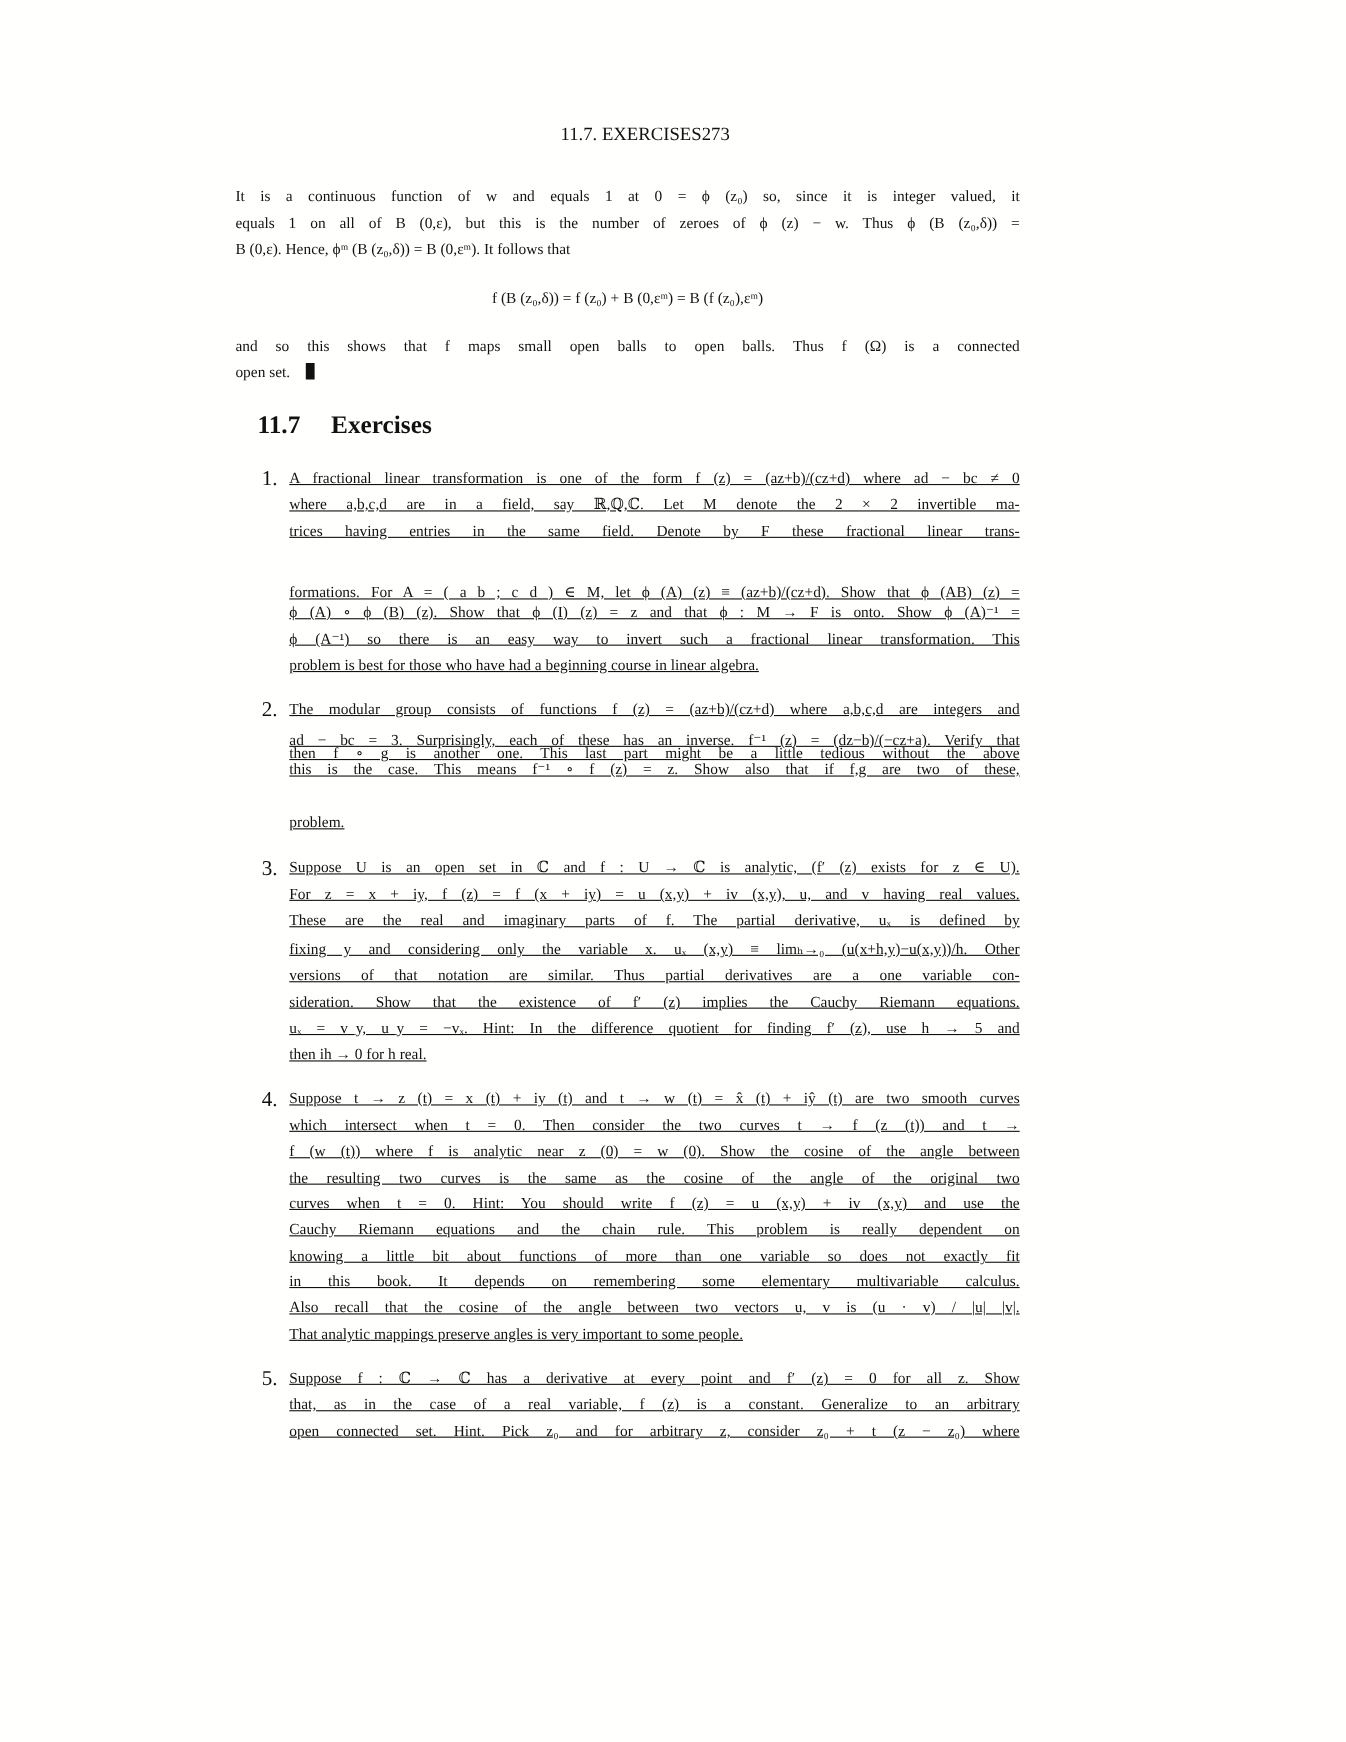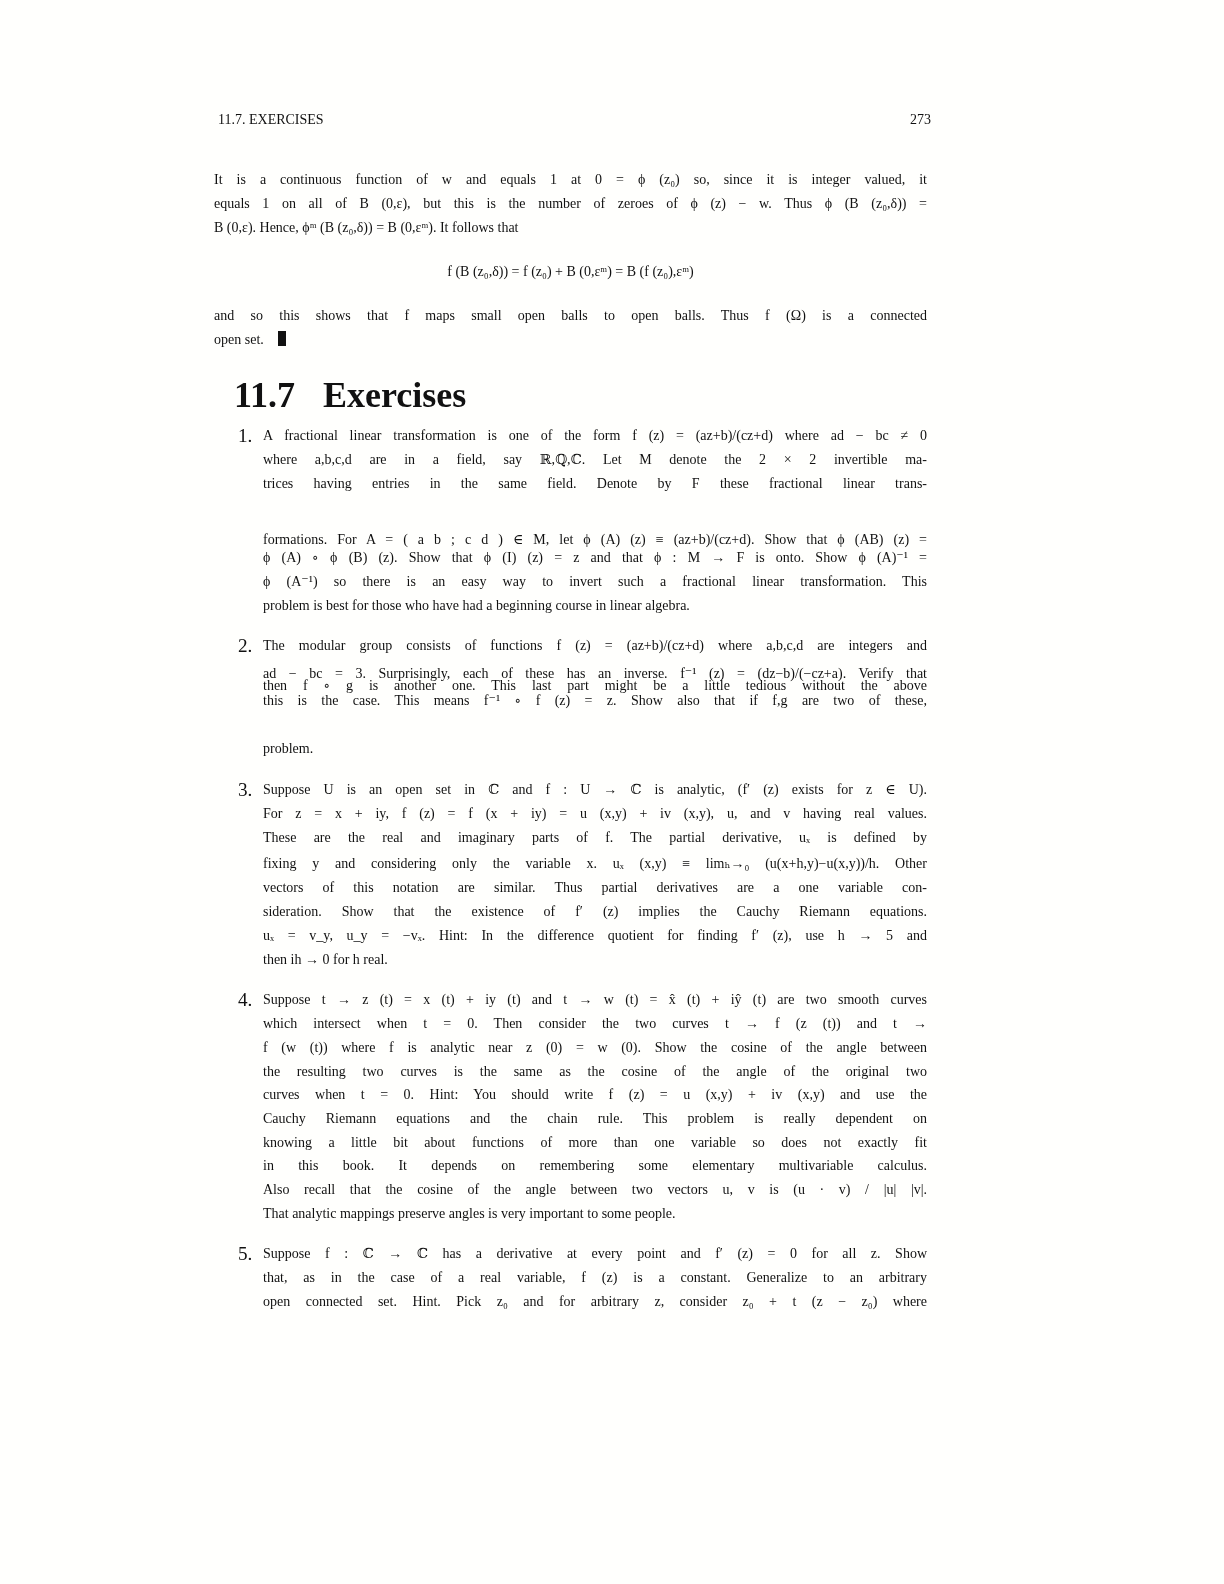--- a/index.html
+++ b/index.html
@@ -6,35 +6,35 @@
     body {
       width: 1224px; height: 1584px;
       background: #fffffd;
       font-family: "Liberation Serif", "DejaVu Serif", serif;
       color: #111;
       position: relative;
       overflow: hidden;
     }
     .page { position: absolute; left: 214px; top: 0; width: 713px; }
     .running-head {
-      position: absolute; top: 112px; left: 4px; width: 713px;
-      font-size: 14px; display: flex; justify-content: space-between;
+      position: absolute; top: 112px; left: 16px; width: 713px;
+      font-size: 17px; display: flex; justify-content: center;
     }
     .line {
       position: absolute; left: 0; width: 713px;
       font-size: 14px; line-height: 24px; white-space: nowrap;
       text-align: justify; text-align-last: justify;
     }
     .line.last { text-align-last: left; }
-    .ind { left: 49px; width: 664px; }
+    .ind { left: 49px; width: 664px; text-decoration: underline; }
     .num { position: absolute; left: 24px; font-size: 19.2px; line-height: 24px; }
     .center { text-align: center; text-align-last: center; }
     .section-title {
       position: absolute; left: 20px; top: 374px;
-      font-size: 36px; font-weight: bold;
+      font-size: 23px; font-weight: bold;
     }
     .section-title .sec-num { margin-right: 28px; }
     .qed {
       display: inline-block; width: 8px; height: 15px; background: #111;
       vertical-align: -2px; margin-left: 14px;
     }
   </style>
 </head>
 <body>
 
@@ -77,21 +77,21 @@
     <div class="line ind" style="top:674px">then f ∘ g is another one. This last part might be a little tedious without the above</div>
     <div class="line ind last" style="top:737px">problem.</div>
   </div>
 
   <div>
     <div class="num" style="top:778px">3.</div>
     <div class="line ind" style="top:778px">Suppose U is an open set in ℂ and f : U → ℂ is analytic, (f′ (z) exists for z ∈ U).</div>
     <div class="line ind" style="top:802px">For z = x + iy, f (z) = f (x + iy) = u (x,y) + iv (x,y), u, and v having real values.</div>
     <div class="line ind" style="top:826px">These are the real and imaginary parts of f. The partial derivative, uₓ is defined by</div>
     <div class="line ind" style="top:852px">fixing y and considering only the variable x. uₓ (x,y) ≡ limₕ→₀ (u(x+h,y)−u(x,y))/h. Other</div>
-    <div class="line ind" style="top:876px">vectors of this notation are similar. Thus partial derivatives are a one variable con-</div>
+    <div class="line ind" style="top:876px">versions of that notation are similar. Thus partial derivatives are a one variable con-</div>
     <div class="line ind" style="top:900px">sideration. Show that the existence of f′ (z) implies the Cauchy Riemann equations.</div>
     <div class="line ind" style="top:924px">uₓ = v_y, u_y = −vₓ. Hint: In the difference quotient for finding f′ (z), use h → 5 and</div>
     <div class="line ind last" style="top:948px">then ih → 0 for h real.</div>
   </div>
 
   <div>
     <div class="num" style="top:988px">4.</div>
     <div class="line ind" style="top:988px">Suppose t → z (t) = x (t) + iy (t) and t → w (t) = x̂ (t) + iŷ (t) are two smooth curves</div>
     <div class="line ind" style="top:1012px">which intersect when t = 0. Then consider the two curves t → f (z (t)) and t →</div>
     <div class="line ind" style="top:1036px">f (w (t)) where f is analytic near z (0) = w (0). Show the cosine of the angle between</div>

